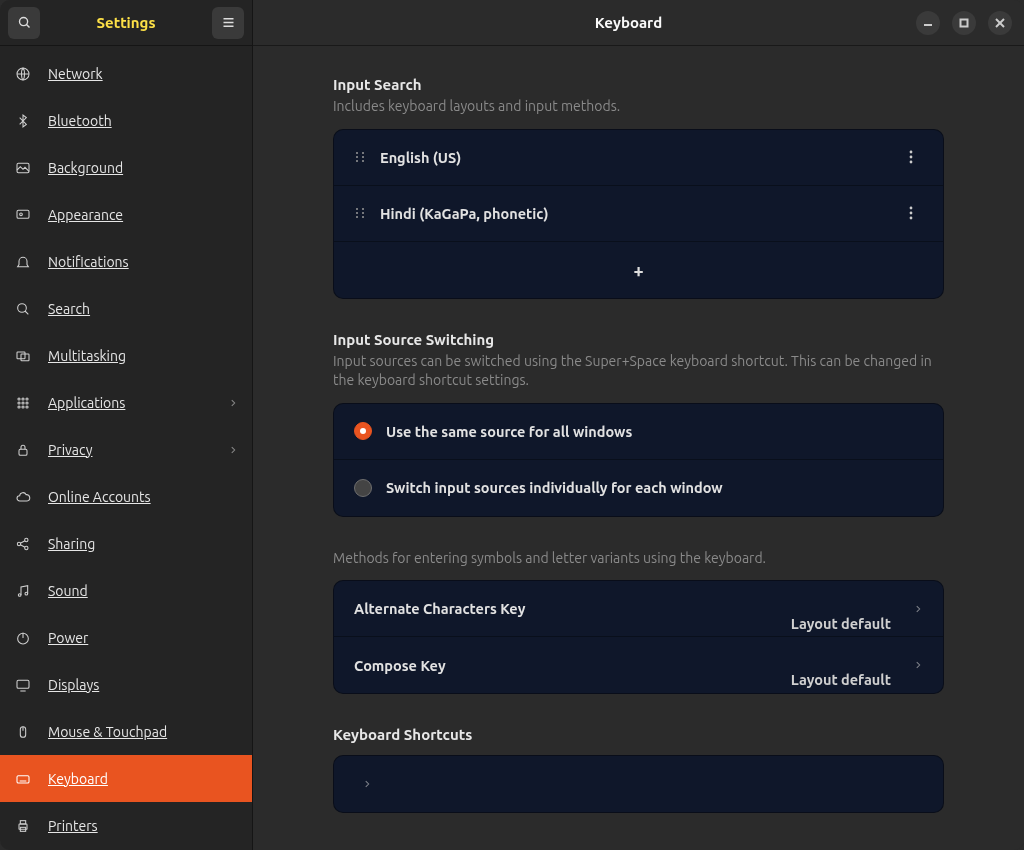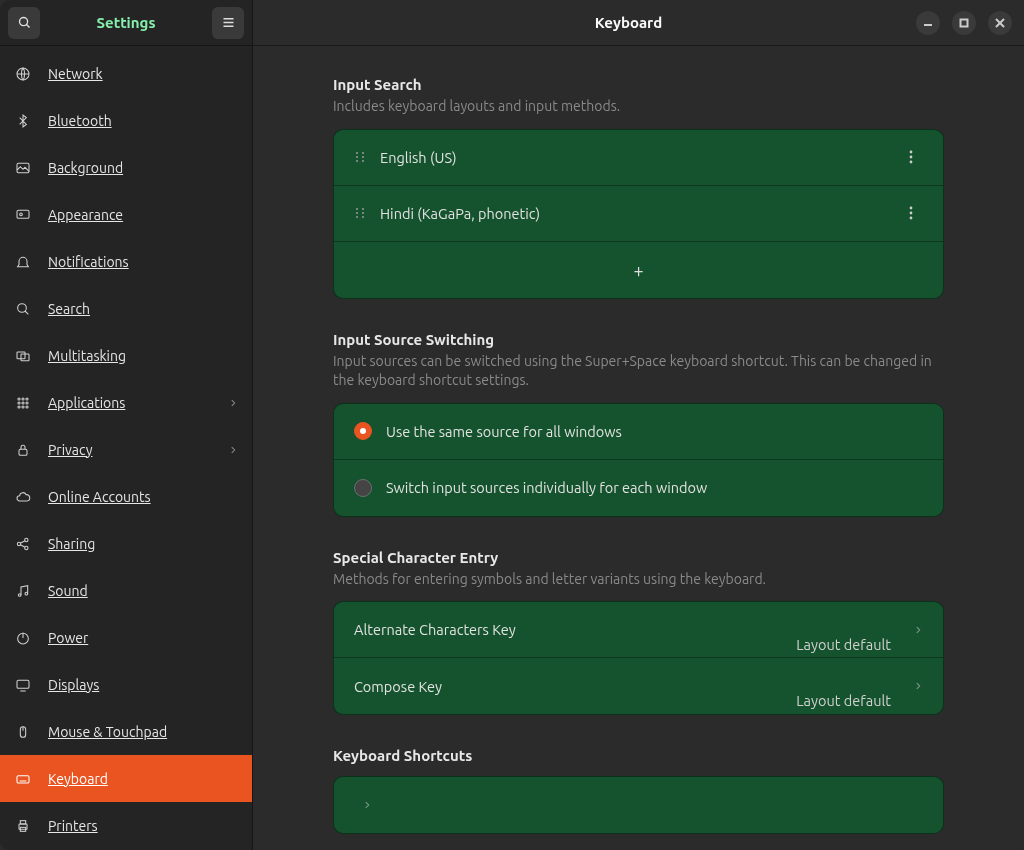--- a/index.html
+++ b/index.html
@@ -3,21 +3,21 @@
 <meta charset="utf-8">
 <style>
   * { box-sizing: border-box; margin: 0; padding: 0; }
   html, body { width: 1024px; height: 850px; overflow: hidden; font-family: Ubuntu, Cantarell, "Segoe UI", sans-serif; background: #2b2b2b; color: #e6e6e6; }
   .window { display: flex; height: 100%; background: #2b2b2b; border-radius: 10px; overflow: hidden; }
   
   
   .sidebar { width: 253px; background: #242424; display: flex; flex-direction: column; border-right: 1px solid rgba(0,0,0,.4); }
   .sb-header { height: 46px; display: flex; align-items: center; gap: 8px; padding: 0 8px; border-bottom: 1px solid rgba(0,0,0,.4); }
   .icon-btn { width: 32px; height: 32px; border-radius: 6px; display: flex; align-items: center; justify-content: center; background: #3a3a3a; color: #ddd; cursor: pointer; }
-  .sb-title { flex: 1; text-align: center; font-weight: 700; font-size: 15px; color: #86efac; }
+  .sb-title { flex: 1; text-align: center; font-weight: 700; font-size: 15px; color: #fde047; }
   .sb-list { flex: 1; overflow-y: auto; padding-top: 4px; }
   .sb-item { display: flex; align-items: center; height: 47px; padding: 0 14px; gap: 16px; cursor: pointer; color: #e6e6e6; font-size: 14px; }
   .sb-item.active { background: #e95420; color: #fff; }
   .sb-item .micon { width: 18px; display:flex; align-items:center; justify-content:center; }
   .sb-item .micon svg { width:16px; height:16px; fill:none; stroke:#cfcfcf; stroke-width:1.6; }
   .sb-item.active .micon svg { stroke:#fff; }
   .sb-item .label { flex:1;text-decoration:underline; }
   .sb-item .chev { opacity:.6; }
   
   
@@ -26,21 +26,21 @@
   .mn-title { flex:1; text-align:center; font-weight:700; font-size:15px; color:#fafafa; }
   .win-btns { display:flex; gap:12px; padding-right:4px; }
   .win-btn { width:24px; height:24px; border-radius:50%; background:#3a3a3a; display:flex; align-items:center; justify-content:center; color:#ccc; cursor:pointer; }
   .win-btn svg { width:10px; height:10px; stroke:#ccc; stroke-width:2; fill:none; }
   
   .content { flex:1; overflow-y:auto; padding: 30px 80px 30px 80px; }
   .section { margin-bottom: 32px; }
   .sec-title { font-size:15px; font-weight:700; color:#e8e8e8; margin-bottom:4px; }
   .sec-desc { font-size:14px; color:#8a8a8a; line-height:1.4; margin-bottom:12px; }
   
-  .card { background:#14532d; border:1px solid rgba(0,0,0,.4); border-radius:10px; overflow:hidden; }
+  .card { background:#0f172a; border:1px solid rgba(0,0,0,.4); border-radius:10px; overflow:hidden;font-weight:bold; }
   .row { display:flex; align-items:center; min-height:56px; padding:0 20px; gap:14px; border-bottom:1px solid rgba(0,0,0,.35); }
   .row:last-child { border-bottom:none; }
   .row.clickable { cursor:pointer; }
   .row .rlabel { flex:1; font-size:14.5px; color:#e2e2e2; }
   .row .rvalue { font-size:14.5px; color:#d0d0d0;margin-top:29px; }
   .row .rchev { opacity:.6; margin-left:8px; }
   .row.center { justify-content:center; font-size:18px; color:#ddd; cursor:pointer; }
   
   .drag-handle svg { width:12px; height:12px; fill:#999; }
   .more-btn { width:24px; height:24px; display:flex; align-items:center; justify-content:center; cursor:pointer; color:#ccc; }
@@ -332,21 +332,20 @@
             <span class="rlabel">Use the same source for all windows</span>
           </div>
           <div class="row clickable">
             <span class="radio"></span>
             <span class="rlabel">Switch input sources individually for each window</span>
           </div>
         </div>
       </div>
 
       <div class="section">
-        <div class="sec-title">Special Character Entry</div>
         <div class="sec-desc">Methods for entering symbols and letter variants using the keyboard.</div>
         <div class="card">
           <div class="row clickable">
             <span class="rlabel">Alternate Characters Key</span>
             <span class="rvalue">Layout default</span>
             <span class="rchev">
                 <svg width="10" height="10" viewBox="0 0 24 24" fill="none" stroke="#ccc" stroke-width="2.5">
                   <path d="M9 5l7 7-7 7"></path>
                 </svg>
               </span>

